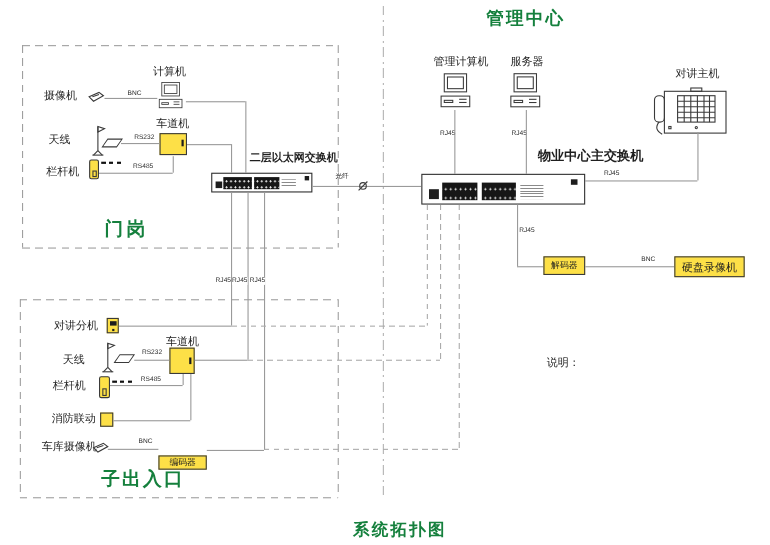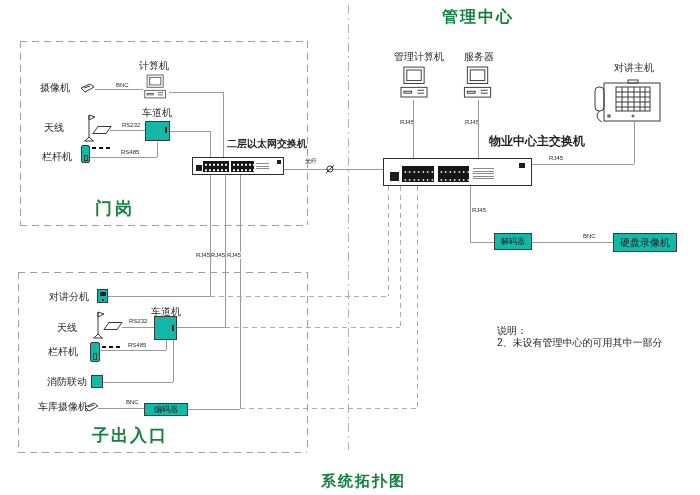--- a/index.html
+++ b/index.html
@@ -8,21 +8,21 @@
   .lbl{position:absolute;font-size:10px;line-height:11px;color:#1f1f1f;white-space:nowrap;}
   .tag{position:absolute;font-size:6px;line-height:7px;color:#2b2b2b;white-space:nowrap;}
   .big{position:absolute;font-size:17px;font-weight:bold;letter-spacing:3px;white-space:nowrap;color:#15803d;}
   .hl{position:absolute;height:1px;background:#9a9a9a;}
   .vl{position:absolute;width:1px;background:#9a9a9a;}
   .hd{position:absolute;height:1px;background:repeating-linear-gradient(90deg,#ababab 0 5px,transparent 5px 9px);}
   .vd{position:absolute;width:1px;background:repeating-linear-gradient(180deg,#ababab 0 5px,transparent 5px 9px);}
   .hd2{position:absolute;height:1px;background:repeating-linear-gradient(90deg,#9f9f9f 0 7px,transparent 7px 12px);}
   .vd2{position:absolute;width:1px;background:repeating-linear-gradient(180deg,#9f9f9f 0 7px,transparent 7px 12px);}
   .vdd{position:absolute;width:1px;background:repeating-linear-gradient(180deg,#b2b2b2 0 9px,transparent 9px 13px,#b2b2b2 13px 15px,transparent 15px 19px);}
-  .devbox{position:absolute;background:#14b8a6;border:1px solid #3a3a3a;box-sizing:border-box;}
+  .devbox{position:absolute;background:#fde047;border:1px solid #3a3a3a;box-sizing:border-box;}
   .switch{position:absolute;background:#fff;border:1.5px solid #2f2f2f;box-sizing:border-box;}
   .pb{position:absolute;background-color:#161616;background-image:radial-gradient(circle,#fff 0.7px,transparent 1.1px);}
   .hatch{position:absolute;background:repeating-linear-gradient(180deg,#8a8a8a 0 1px,transparent 1px 2.6px);}
   .dk{position:absolute;background:#1d1d1d;}
   .card{position:absolute;border:1px solid #3a3a3a;background:#fff;transform:skewX(-35deg);box-sizing:border-box;}
   .arm{position:absolute;height:2px;background:repeating-linear-gradient(90deg,#111 0 4px,transparent 4px 7px);}
   .ctr{display:flex;align-items:center;justify-content:center;}
   svg{position:absolute;overflow:visible;}
   svg *{stroke:#3a3a3a;fill:none;stroke-width:1;}
 </style>
@@ -233,27 +233,26 @@
   <div class="hl" style="left:103px;top:382px;width:70px;"></div>
   <div class="vl" style="left:173px;top:340px;height:42px;"></div>
 
   <div class="lbl" style="left:38px;top:401px;">车库摄像机</div>
   <svg style="left:85px;top:402px;" width="14" height="10" viewBox="0 0 14 10">
     <polygon points="0,5 9,1 13,4 4,9"></polygon>
       <line x1="3" y1="5" x2="9" y2="3"></line>
   </svg>
   <div class="tag" style="left:126px;top:399px;">BNC</div>
   <div class="hl" style="left:98px;top:408px;width:46px;"></div>
-  <div class="devbox ctr" style="left:144px;top:403px;width:44px;height:13px;">
+  <div class="devbox ctr" style="left:144px;top:414px;width:44px;height:13px;">
     <span style="font-size:8px;">编码器</span>
   </div>
   <div class="hl" style="left:188px;top:409px;width:52px;"></div>
 
   <div class="big" style="left:92px;top:424px;letter-spacing:2px;">子出入口</div>
 
   <div style="position:absolute;left:497px;top:325px;width:180px;font-size:10px;line-height:11.5px;">
     <div>说明：</div>
-    <div>2、未设有管理中心的可用其中一部分</div>
   </div>
 
   <div class="big" style="left:321px;top:472px;font-size:15px;letter-spacing:2px;">系统拓扑图</div>
 
 </div>
 
 </body></html>

